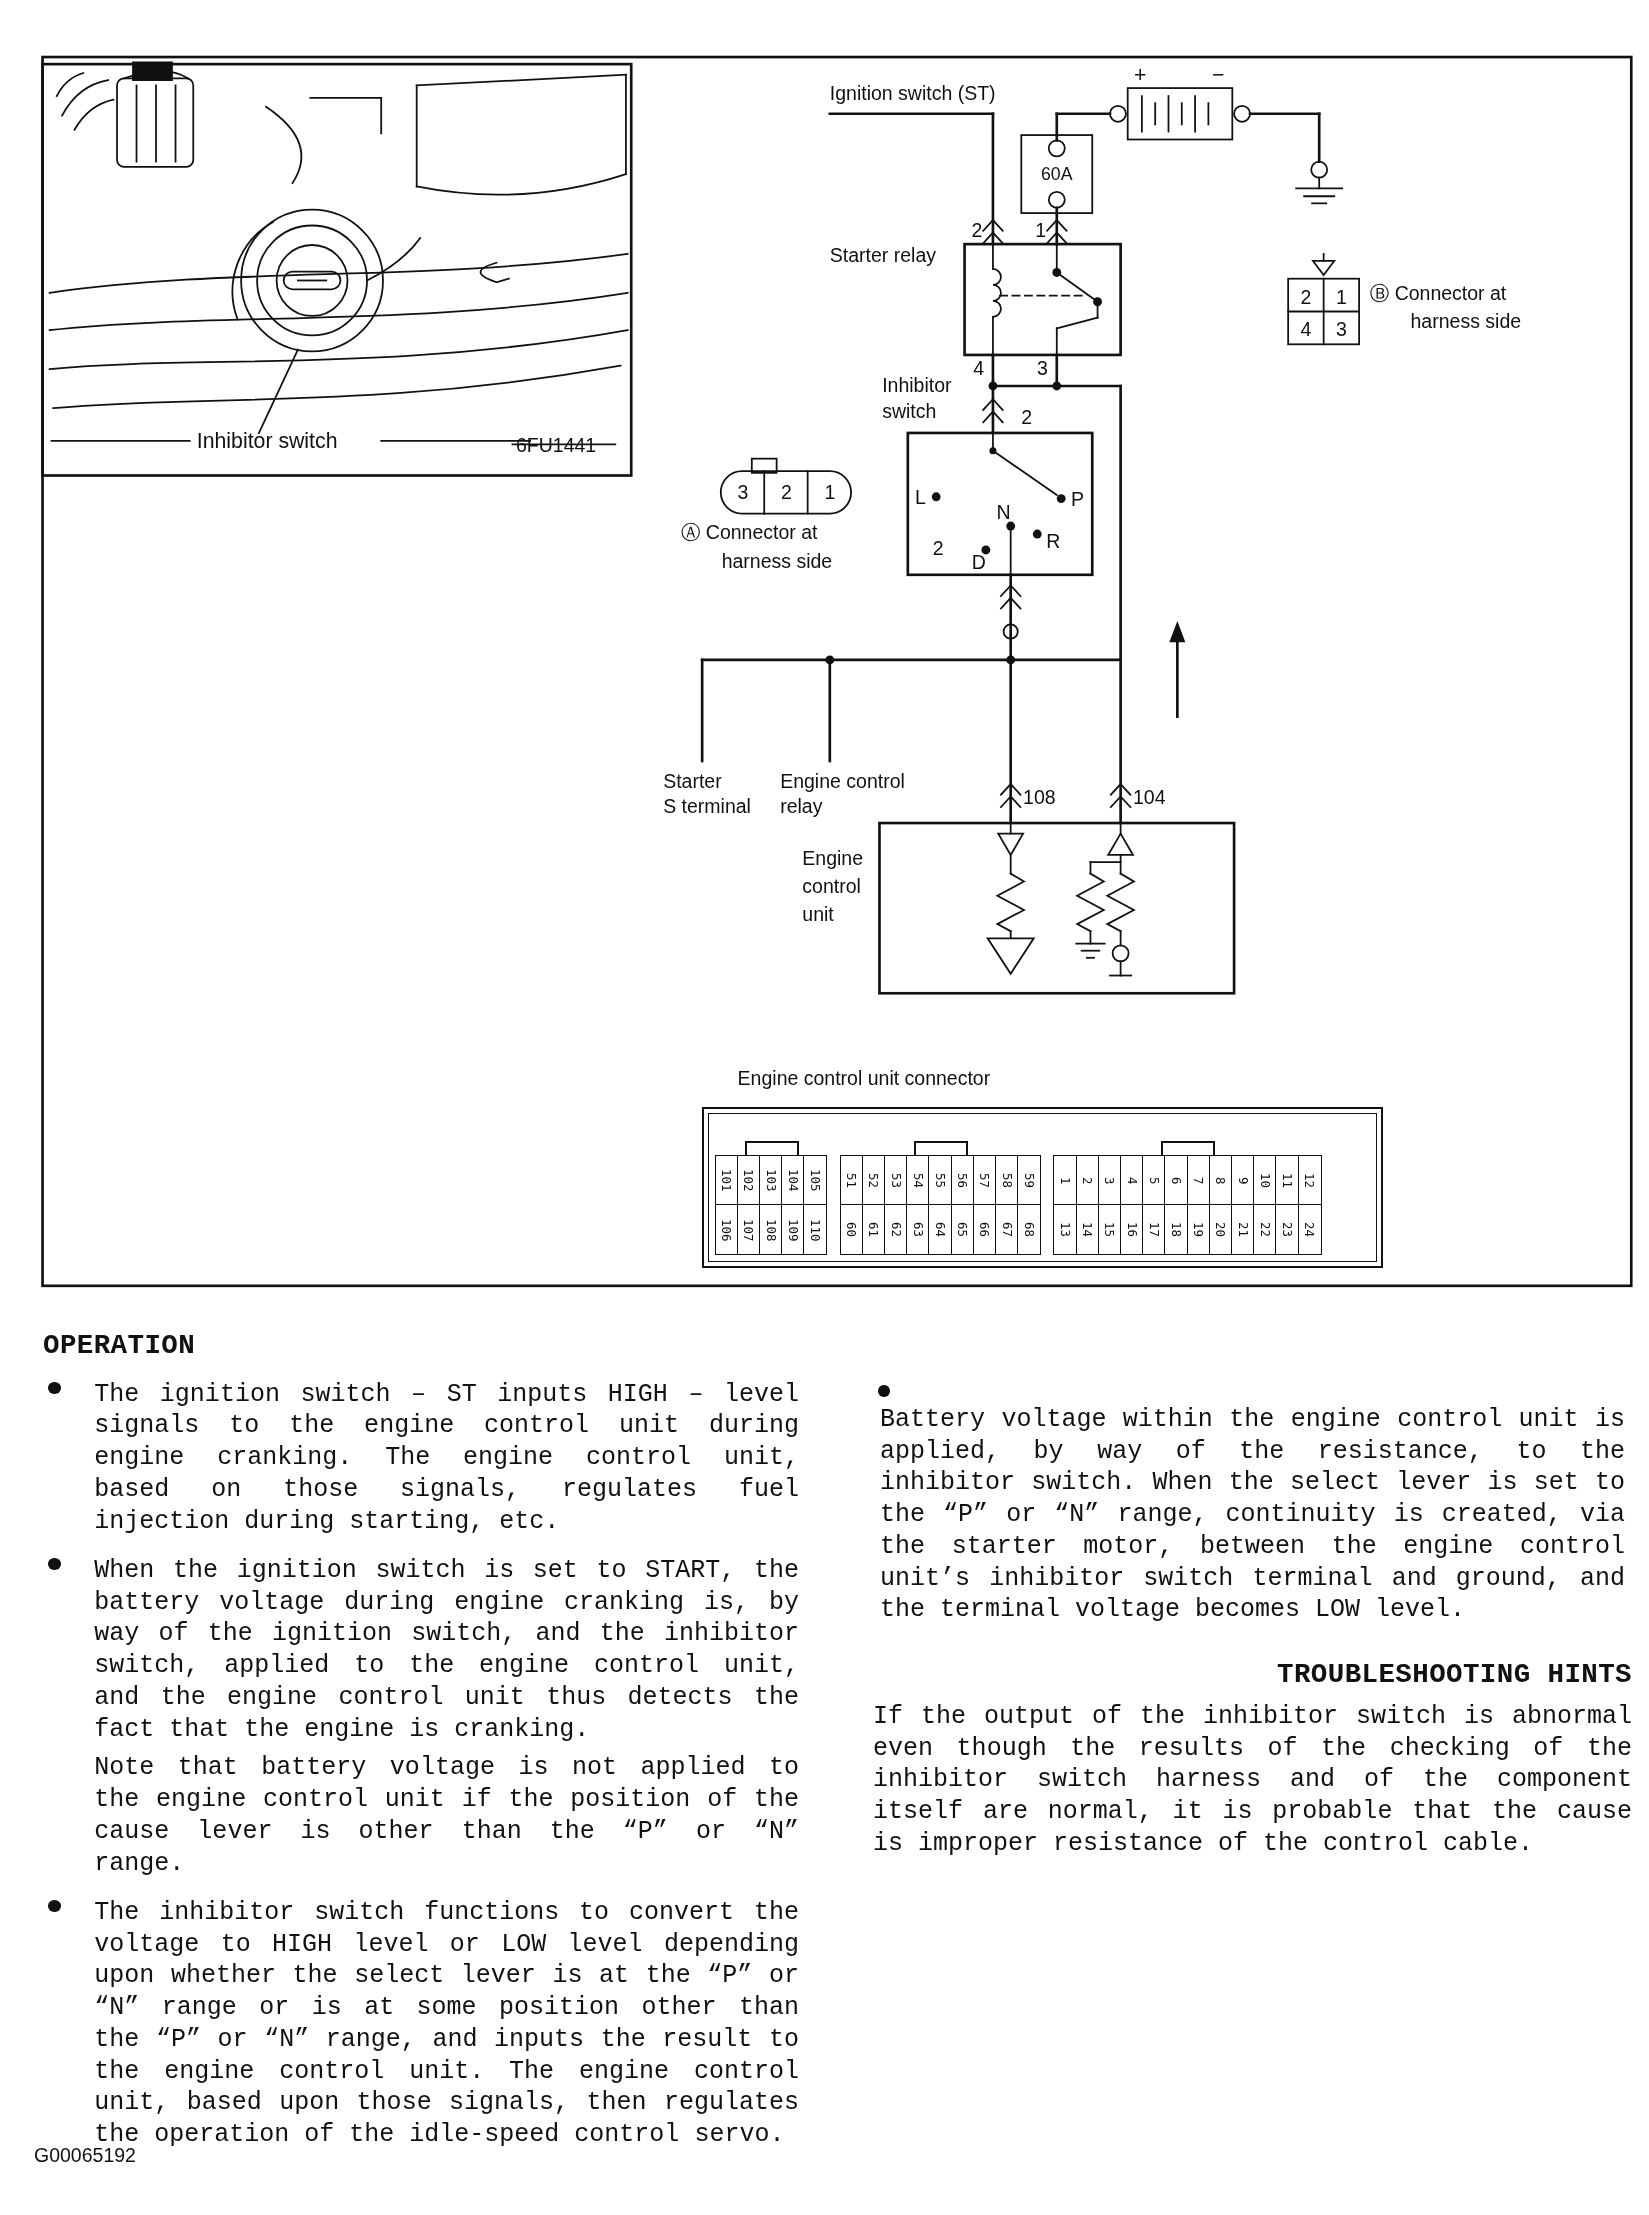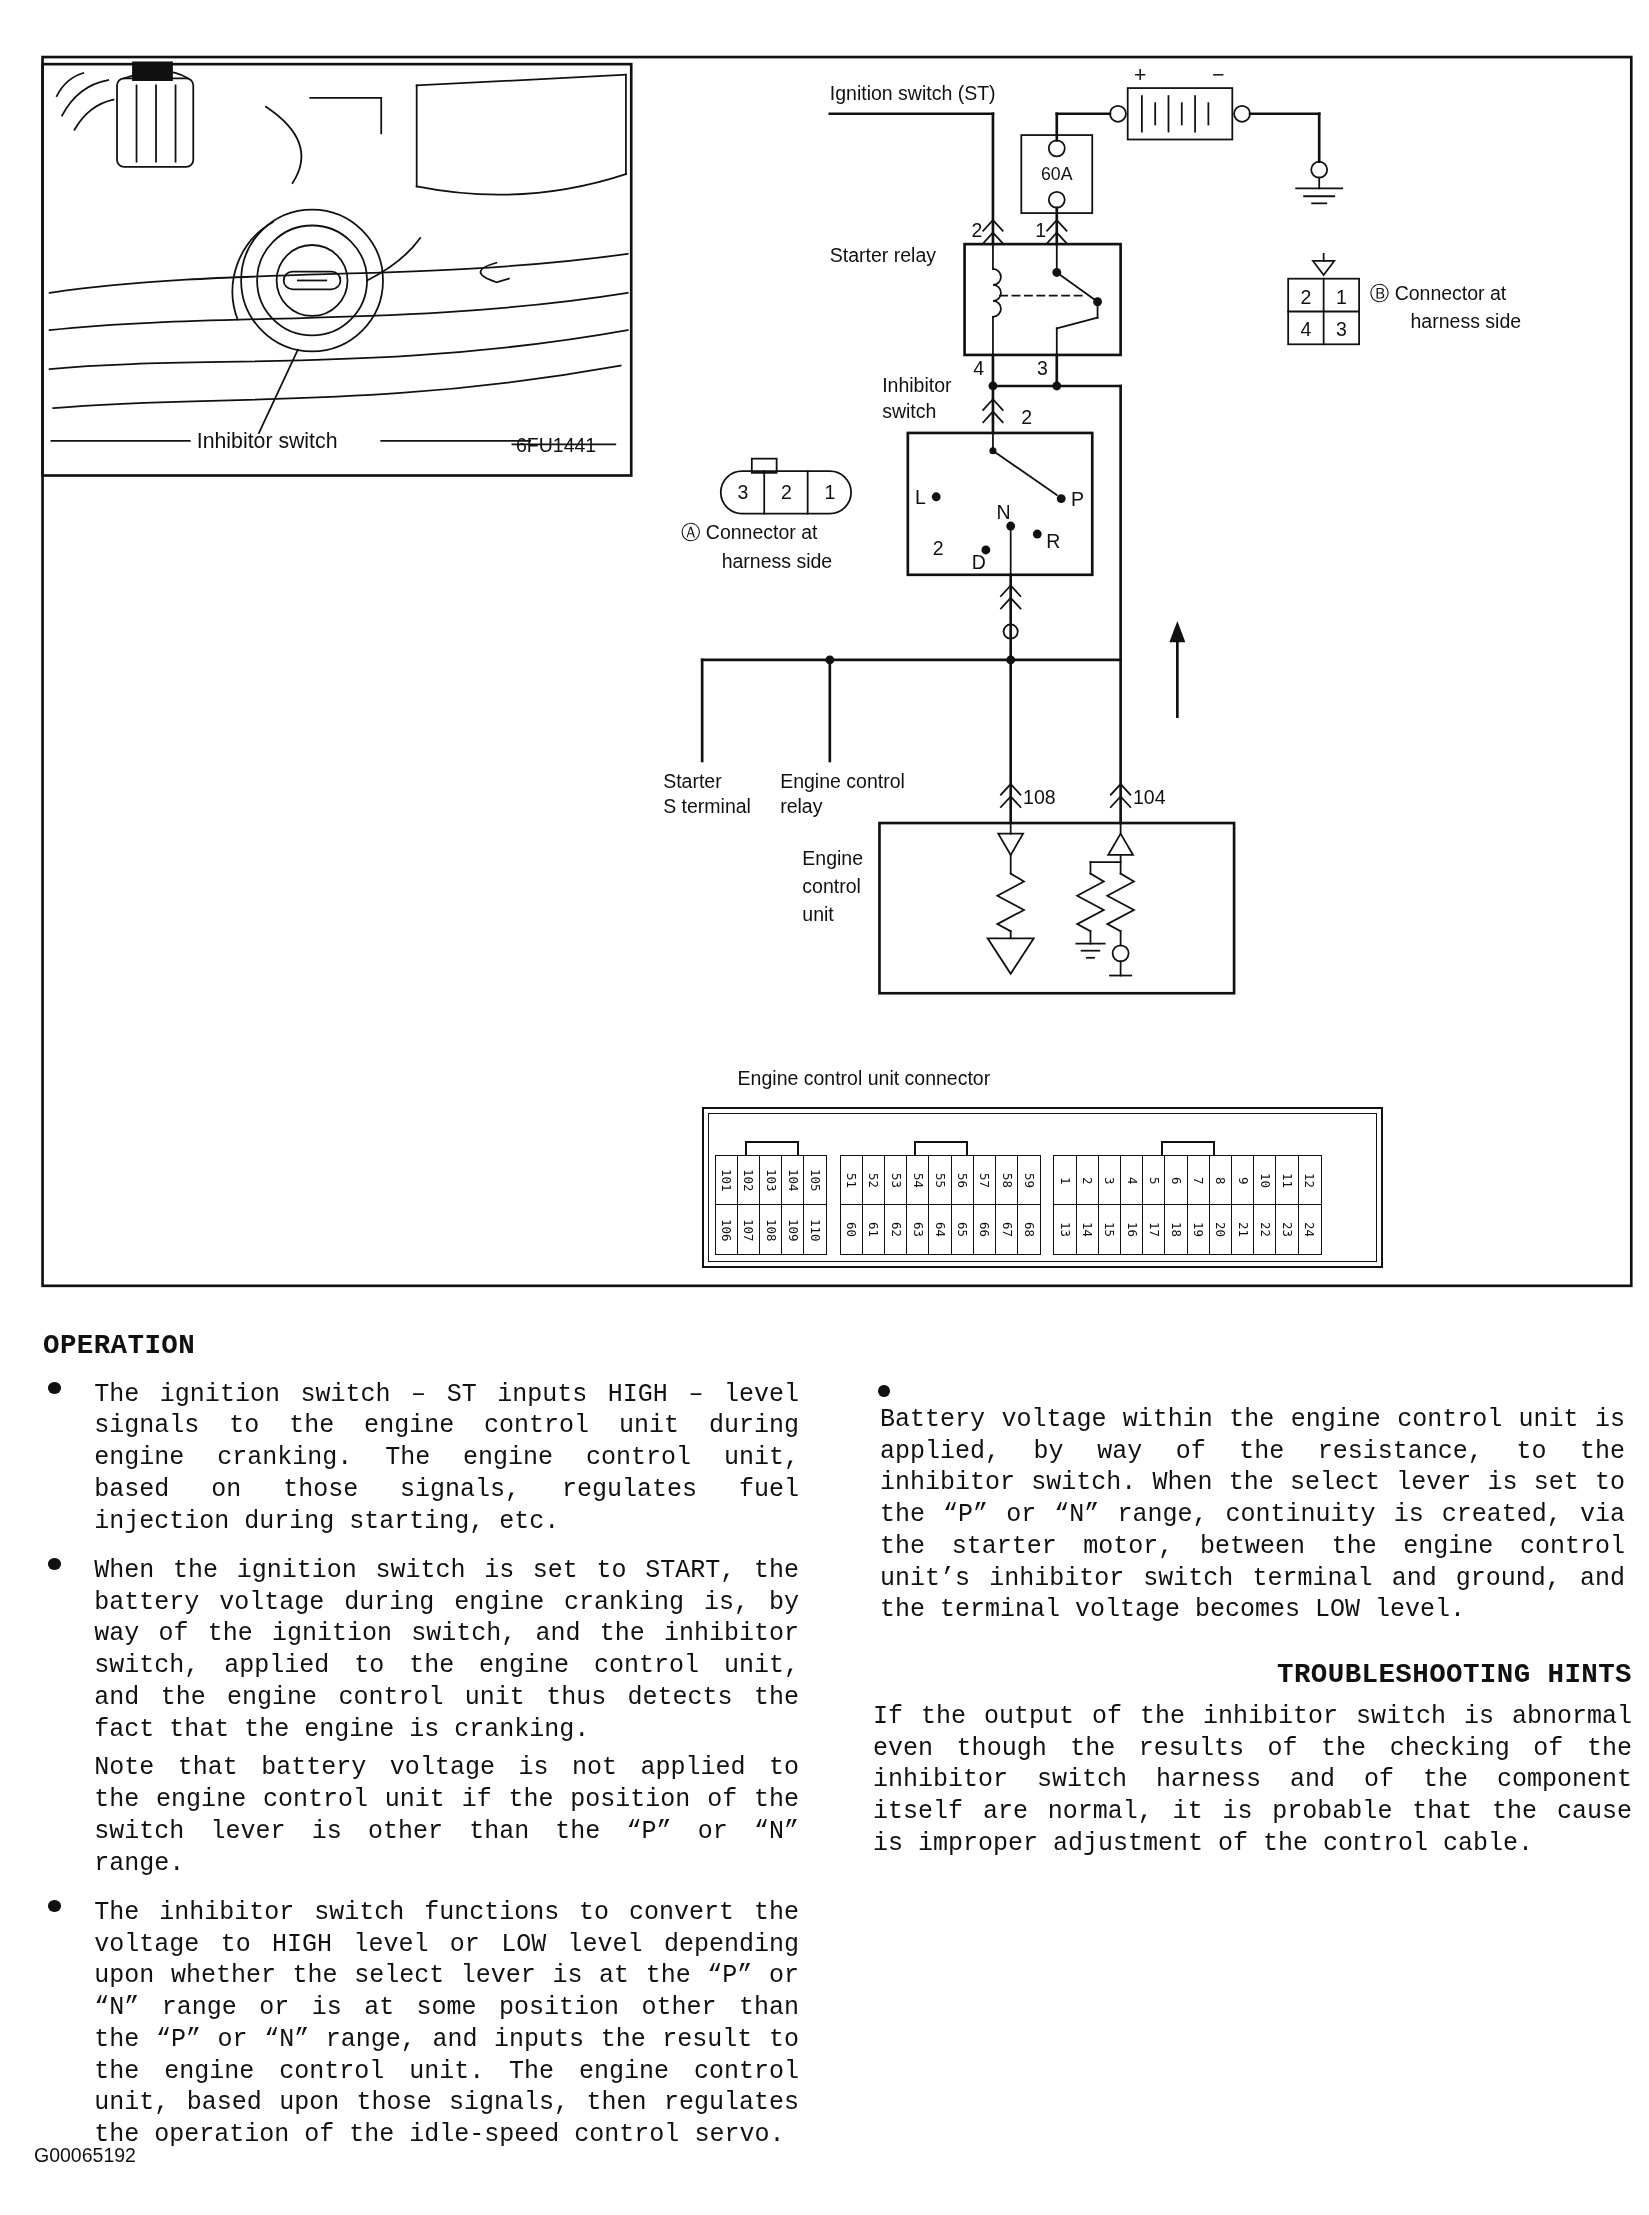--- a/index.html
+++ b/index.html
@@ -410,38 +410,38 @@
     <div class="bullet">
       <span class="marker"></span>
       <div class="btext">
           <p>The ignition switch – ST inputs HIGH – level signals to the engine control unit during engine cranking. The engine control unit, based on those signals, regulates fuel injection during starting, etc.</p>
         </div>
     </div>
     <div class="bullet">
       <span class="marker"></span>
       <div class="btext">
         <p>When the ignition switch is set to START, the battery voltage during engine cranking is, by way of the ignition switch, and the inhibitor switch, applied to the engine control unit, and the engine control unit thus detects the fact that the engine is cranking.</p>
-        <p>Note that battery voltage is not applied to the engine control unit if the position of the switch lever is other than the “P” or “N” range.</p>
+        <p>Note that battery voltage is not applied to the engine control unit if the position of the cause lever is other than the “P” or “N” range.</p>
       </div>
     </div>
     <div class="bullet">
       <span class="marker"></span>
       <div class="btext">
           <p>The inhibitor switch functions to convert the voltage to HIGH level or LOW level depending upon whether the select lever is at the “P” or “N” range or is at some position other than the “P” or “N” range, and inputs the result to the engine control unit. The engine control unit, based upon those signals, then regulates the operation of the idle-speed control servo.</p>
         </div>
     </div>
   </div>
 
   <div class="col col-right">
     <div class="bullet">
       <span class="marker"></span>
       <div class="btext">
           <p>Battery voltage within the engine control unit is applied, by way of the resistance, to the inhibitor switch. When the select lever is set to the “P” or “N” range, continuity is created, via the starter motor, between the engine control unit’s inhibitor switch terminal and ground, and the terminal voltage becomes LOW level.</p>
         </div>
     </div>
     <h2 class="sec">TROUBLESHOOTING HINTS</h2>
-    <p class="plain">If the output of the inhibitor switch is abnormal even though the results of the checking of the inhibitor switch harness and of the component itself are normal, it is probable that the cause is improper adjustment of the control cable.</p>
+    <p class="plain">If the output of the inhibitor switch is abnormal even though the results of the checking of the inhibitor switch harness and of the component itself are normal, it is probable that the cause is improper resistance of the control cable.</p>
   </div>
 
   <div class="footer-code">G00065192</div>
 
 </div>
 
 
 </body></html>

